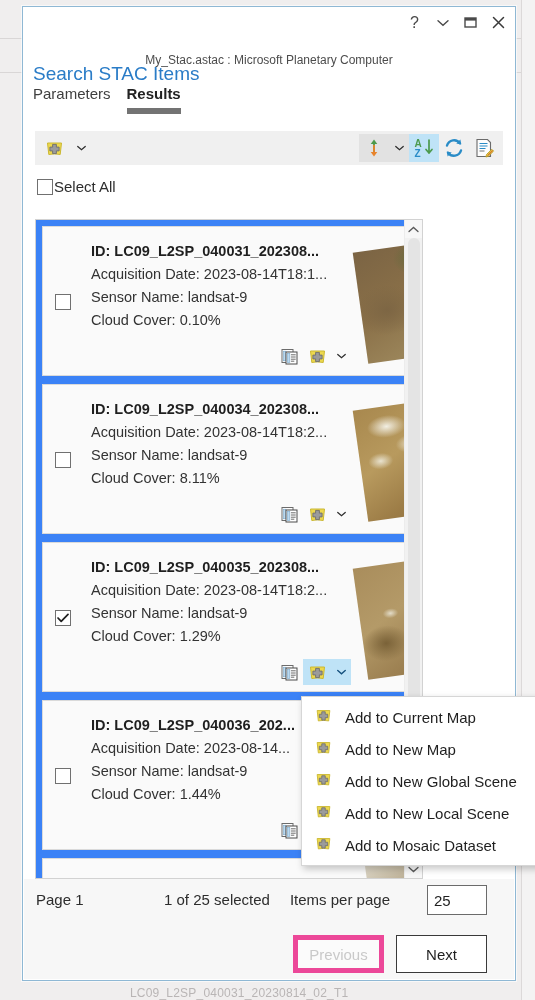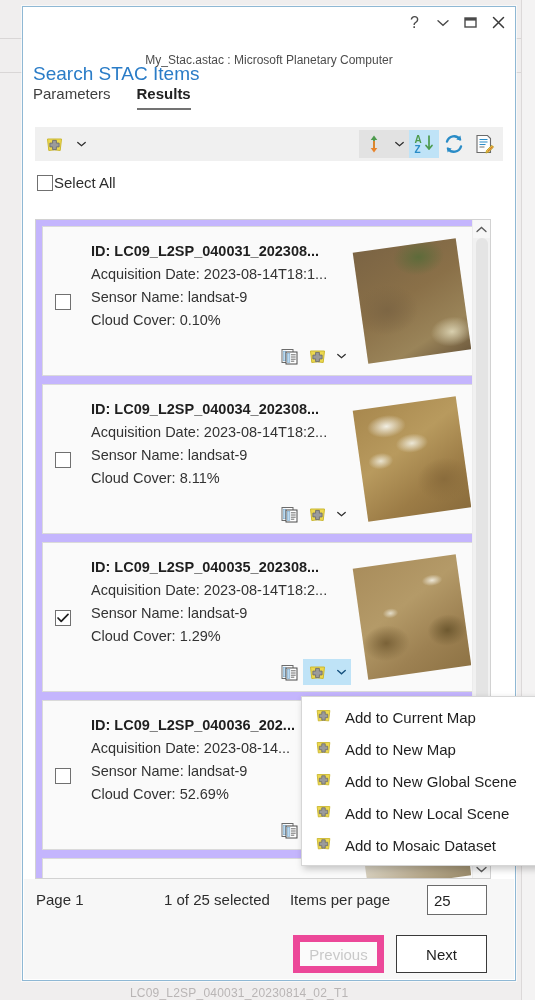--- a/index.html
+++ b/index.html
@@ -88,34 +88,34 @@
   .subtitle {
     text-align: center;
     font-size: 12px;
     color: #4c4c4c;
     padding: 6px 0 0 0;
     white-space: nowrap;
   }
 
   .tabs {
     display: flex;
-    gap: 26px;
+    gap: 16px;
     padding: 18px 0 0 10px;
   }
   .tab {
     font-size: 15px;
     color: #3f3f3f;
     padding-bottom: 6px;
     cursor: default;
     white-space: nowrap;
   }
   .tab.active {
     font-weight: bold;
     color: #232323;
-    border-bottom: 2px solid #737373;
+    border-bottom: 6px solid #737373;
   }
 
   
   .toolbar {
     margin: 17px 12px 0 12px;
     height: 34px;
     background: #f0f0f0;
     display: flex;
     align-items: center;
     padding: 0 4px;
@@ -163,24 +163,24 @@
   }
   .chk svg { display: none; }
   .chk.checked svg { display: block; }
   .select-all-label { font-size: 15px; color: #2d2d2d; }
 
   
   .list-wrap {
     position: absolute;
     left: 12px;
     top: 212px;
-    width: 456px;
+    width: 388px;
     height: 660px;
     border: 1px solid #d2d2d2;
-    background: #c4b5fd;
+    background: #3b82f6;
     overflow: hidden;
   }
   .list-inner {
     position: absolute;
     left: 0; top: 0;
     width: 450px;
     padding: 6px 6px 0 6px;
   }
 
   .card {
@@ -371,21 +371,21 @@
     gap: 12px;
   }
   .btn {
     width: 91px; height: 38px;
     display: flex; align-items: center; justify-content: center;
     font-size: 15px;
     background: #fff;
     cursor: default;
   }
   .btn.primary { border: 1px solid #3a3a3a; color: #1f1f1f; }
-  .btn.disabled { border: 7px solid #ec4899; color: #c9c9c9; background: #fbfbfb; }
+  .btn.disabled { border: 5px solid #ec4899; color: #c9c9c9; background: #fbfbfb; }
 </style>
 </head>
 <body>
 
 <div class="backdrop">
   <div class="backdrop-line" style="top:38px"></div>
   <div class="backdrop-line" style="top:72px"></div>
   <div class="backdrop-right"></div>
   <div class="backdrop-text">LC09_L2SP_040031_20230814_02_T1</div>
 </div>
@@ -628,21 +628,21 @@
       </div>
 
       <div class="card">
         <div class="card-chk chk">
           
         </div>
         <div class="card-body">
           <div class="card-id">ID: LC09_L2SP_040036_202...</div>
           <div class="card-line">Acquisition Date: 2023-08-14...</div>
           <div class="card-line">Sensor Name: landsat-9</div>
-          <div class="card-line">Cloud Cover: 52.69%</div>
+          <div class="card-line">Cloud Cover: 1.44%</div>
         </div>
         <div class="card-thumb">
           <div class="thumb-sq" style="background:
                  radial-gradient(ellipse 30% 20% at 70% 26%, #cdbb92 0%, transparent 64%),
                  radial-gradient(ellipse 36% 26% at 26% 68%, #6f5a34 0%, transparent 66%),
                  linear-gradient(150deg, #ab9464 0%, #b9a478 42%, #a08a5c 74%, #8d7648 100%);"></div>
         </div>
         <div class="card-actions">
           <div class="act-btn">
             <svg width="19" height="19" viewBox="0 0 19 19">

